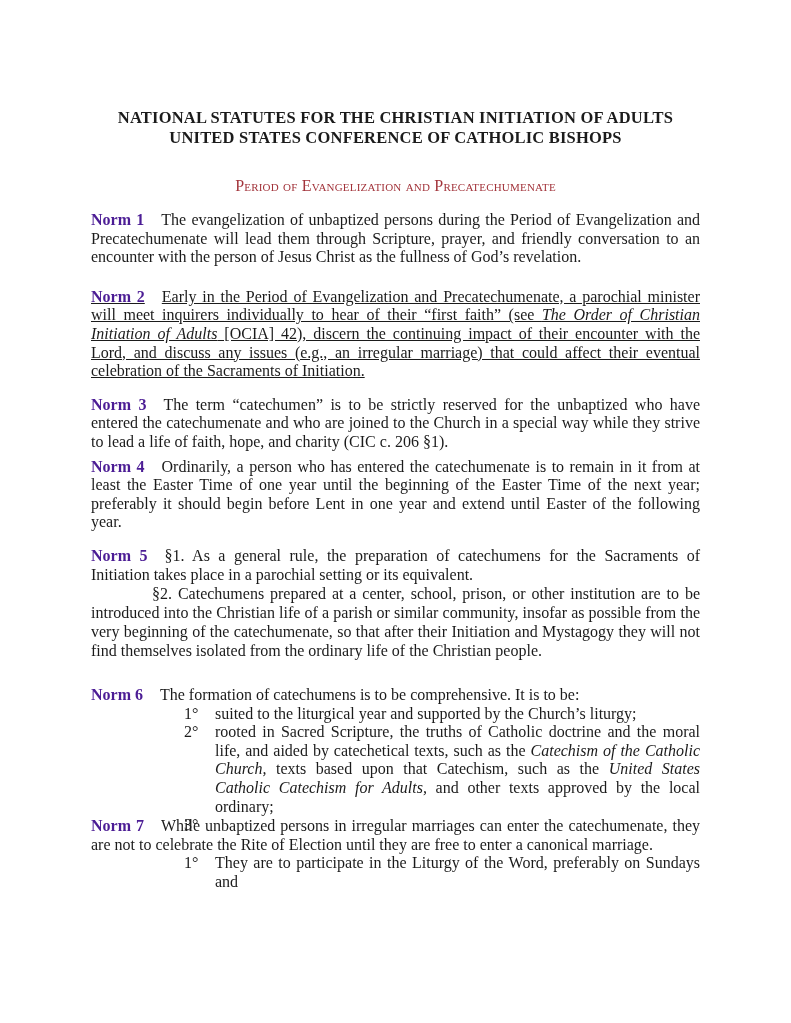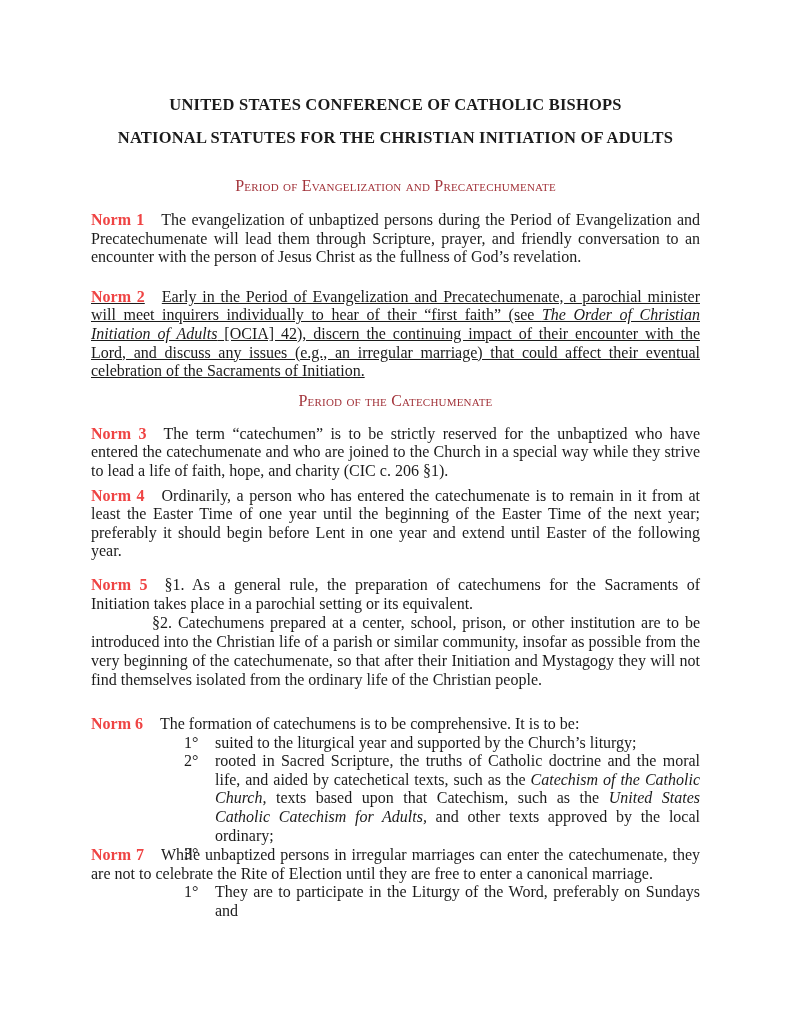--- a/index.html
+++ b/index.html
@@ -37,21 +37,21 @@
   #heading-evangelization { margin-top: 28px; }
   #heading-catechumenate  { margin-top: 10px; }
   p { margin: 0; }
   .norm {
     text-align: justify;
     font-size: 16px;
     line-height: 18.6px;
   }
   .norm-label {
     font-weight: 700;
-    color: #ef4444;
+    color: #4c1d95;
     padding-right: 17px;
     white-space: nowrap;
   }
   .cont {
     text-align: justify;
     font-size: 16px;
     line-height: 19px;
   }
   .indent-first { text-indent: 61px; }
   .norm-list { margin-left: 124px; }
@@ -71,30 +71,29 @@
   #norm-5 { margin-top: 15px; }
   #norm-6 { margin-top: 26px; }
   #norm-7 { margin-top: 1px; }
   #norm-8 { margin-top: 18px; }
 </style>
 </head>
 <body>
 
 <div class="page">
 
+  <div class="doc-title second">NATIONAL STATUTES FOR THE CHRISTIAN INITIATION OF ADULTS</div>
   <div class="doc-title">UNITED STATES CONFERENCE OF CATHOLIC BISHOPS</div>
-  <div class="doc-title second">NATIONAL STATUTES FOR THE CHRISTIAN INITIATION OF ADULTS</div>
 
   <div class="section-heading" id="heading-evangelization">Period of Evangelization and Precatechumenate</div>
 
   <p class="norm" id="norm-1"><span class="norm-label">Norm 1</span><span>The evangelization of unbaptized persons during the Period of Evangelization and Precatechumenate will lead them through Scripture, prayer, and friendly conversation to an encounter with the person of Jesus Christ as the fullness of God’s revelation.</span></p>
 
   <p class="norm" id="norm-2"><span class="norm-label">Norm 2</span><span>Early in the Period of Evangelization and Precatechumenate, a parochial minister will meet inquirers individually to hear of their “first faith” (see </span><em>The Order of Christian Initiation of Adults</em><span> [OCIA] 42), discern the continuing impact of their encounter with the Lord, and discuss any issues (e.g., an irregular marriage) that could affect their eventual celebration of the Sacraments of Initiation.</span></p>
 
-  <div class="section-heading" id="heading-catechumenate">Period of the Catechumenate</div>
 
   <p class="norm" id="norm-3"><span class="norm-label">Norm 3</span><span>The term “catechumen” is to be strictly reserved for the unbaptized who have entered the catechumenate and who are joined to the Church in a special way while they strive to lead a life of faith, hope, and charity (CIC c. 206 §1).</span></p>
 
   <p class="norm" id="norm-4"><span class="norm-label">Norm 4</span><span>Ordinarily, a person who has entered the catechumenate is to remain in it from at least the Easter Time of one year until the beginning of the Easter Time of the next year; preferably it should begin before Lent in one year and extend until Easter of the following year.</span></p>
 
   <p class="norm" id="norm-5"><span class="norm-label">Norm 5</span><span>§1. As a general rule, the preparation of catechumens for the Sacraments of Initiation takes place in a parochial setting or its equivalent.</span></p>
   <p class="cont indent-first">§2. Catechumens prepared at a center, school, prison, or other institution are to be introduced into the Christian life of a parish or similar community, insofar as possible from the very beginning of the catechumenate, so that after their Initiation and Mystagogy they will not find themselves isolated from the ordinary life of the Christian people.</p>
 
   <p class="norm" id="norm-6"><span class="norm-label">Norm 6</span><span>The formation of catechumens is to be comprehensive. It is to be:</span></p>
   <div class="norm-list">

